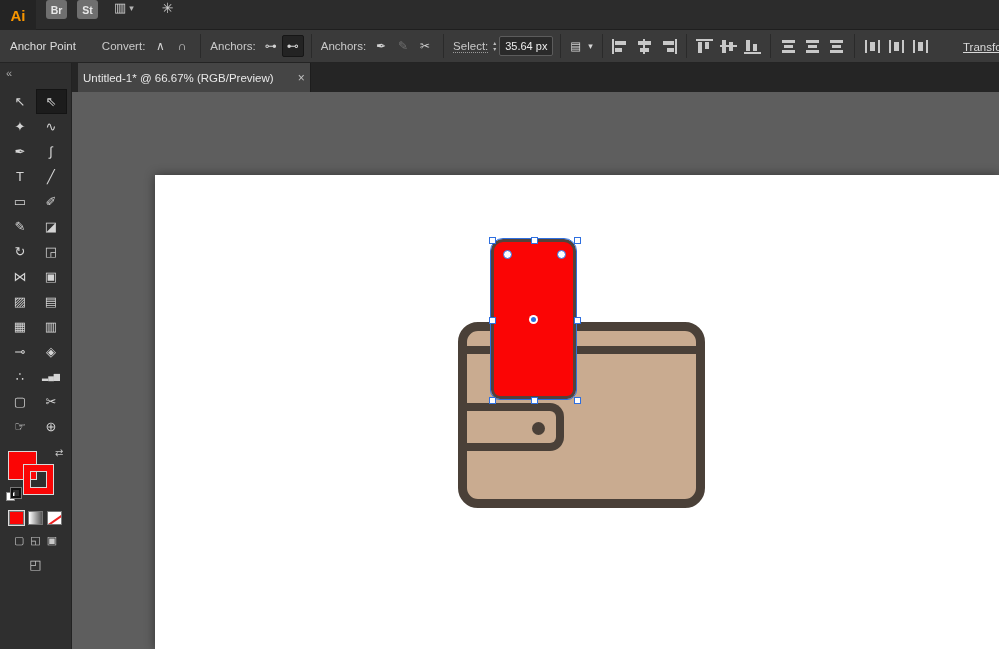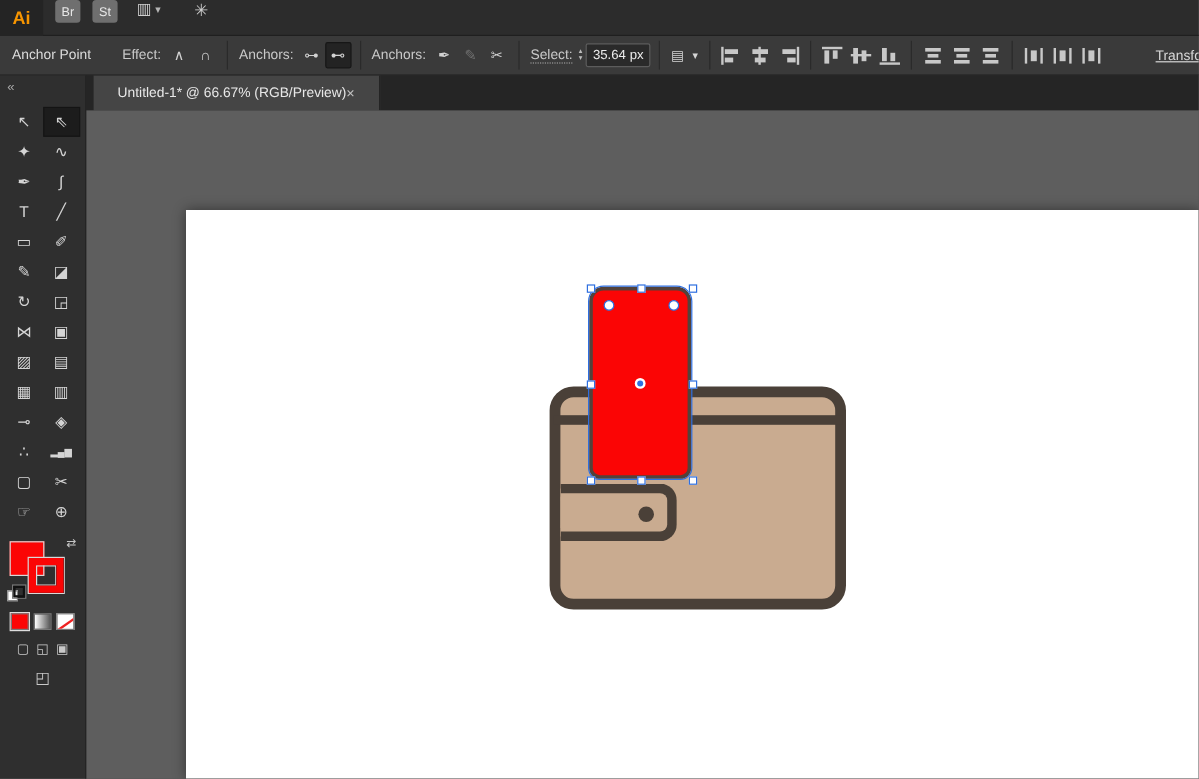--- a/index.html
+++ b/index.html
@@ -8,21 +8,21 @@
        -webkit-user-select:none;user-select:none}
 
   
   .menubar{position:absolute;left:0;top:0;width:100%;height:30px;background:#2c2c2c;
            display:flex;align-items:flex-start;border-bottom:1px solid #1f1f1f;box-sizing:border-box}
   .ai-logo{width:36px;height:30px;display:flex;align-items:center;justify-content:center;
            color:#f79500;font-weight:bold;font-size:15px;background:#242424}
   .menu-item{padding:0 10px;line-height:30px;font-size:12px;color:#d9d9d9;cursor:default}
   .mb-badge{margin-left:10px;width:21px;height:19px;background:#6f6f6f;color:#e8e8e8;
             border-radius:3px;display:flex;align-items:center;justify-content:center;
-            font-size:10.5px;font-weight:normal}
+            font-size:10.5px;font-weight:bold}
   .mb-badge:first-of-type{margin-left:20px}
   .ws-group{margin-left:16px;display:flex;align-items:center;gap:3px;color:#cfcfcf}
   .ws-group .big{font-size:13px}
   .ws-group .small{font-size:9px;color:#b5b5b5}
   .gpu{margin-left:28px;font-size:14px;color:#cfcfcf}
 
   
   .controlbar{position:absolute;left:0;top:30px;width:100%;height:33px;background:#3a3a3a;
               border-bottom:1px solid #242424;box-sizing:border-box;display:flex;
               align-items:center;padding-left:10px;font-size:11.5px;overflow:hidden}
@@ -51,21 +51,21 @@
   .a-t .ln{top:0;left:0;height:2px;width:17px}.a-t .b1{top:3px;left:2px;width:4px;height:11px}.a-t .b2{top:3px;left:9px;width:4px;height:7px}
   .a-m .ln{top:6px;left:0;height:2px;width:17px;z-index:2}.a-m .b1{top:1px;left:2px;width:4px;height:13px}.a-m .b2{top:3px;left:9px;width:4px;height:9px}
   .a-b .ln{bottom:0;left:0;height:2px;width:17px}.a-b .b1{bottom:3px;left:2px;width:4px;height:11px}.a-b .b2{bottom:3px;left:9px;width:4px;height:7px}
   .dst .ln{top:1px;left:2px;width:13px;height:3px}.dst .b1{top:6px;left:4px;width:9px;height:3px}.dst .b2{top:11px;left:2px;width:13px;height:3px}
   .sp .ln{left:1px;top:1px;width:2px;height:13px}.sp .b1{left:6px;top:3px;width:5px;height:9px}.sp .b2{right:1px;top:1px;width:2px;height:13px}
 
   
   .tabbar{position:absolute;left:72px;top:63px;right:0;height:29px;background:#252525;
           display:flex;align-items:flex-end}
   .doc-tab{margin-left:6px;height:29px;background:#454545;display:flex;align-items:center;
-           gap:0;padding:0 20px;font-size:11.5px;color:#e8e8e8;border-right:1px solid #1d1d1d}
+           gap:24px;padding:0 5px;font-size:11.5px;color:#e8e8e8;border-right:1px solid #1d1d1d}
   .tab-close{color:#c2c2c2;font-size:12px;cursor:default}
 
   
   .toolbar{position:absolute;left:0;top:63px;bottom:0;width:72px;background:#2f2f2f;
            border-right:1px solid #222;box-sizing:border-box}
   .collapse{position:absolute;left:6px;top:4px;font-size:11px;color:#a8a8a8}
   .tools-grid{display:grid;grid-template-columns:31px 31px;justify-content:center;margin-top:26px}
   .tool{width:31px;height:25px;display:flex;align-items:center;justify-content:center;
         font-size:13px;color:#d4d4d4;cursor:default}
   .tool.active{background:#1c1c1c;box-shadow:inset 0 0 0 1px #141414}
@@ -117,21 +117,21 @@
     <div class="mb-badge">St</div>
     <div class="ws-group">
       <span class="big">▥</span>
       <span class="small">▾</span>
     </div>
     <div class="gpu">✳</div>
   </div>
 
   <div class="controlbar">
     <span class="ctx-label">Anchor Point</span>
-    <span class="cb-label">Effect:</span>
+    <span class="cb-label">Convert:</span>
     <div class="cbtn">∧</div>
     <div class="cbtn">∩</div>
     <div class="vsep"></div>
     <span class="cb-label">Anchors:</span>
     <div class="cbtn">⊶</div>
     <div class="cbtn pressed">⊷</div>
     <div class="vsep"></div>
     <span class="cb-label">Anchors:</span>
     <div class="cbtn">✒</div>
     <div class="cbtn dim">✎</div>

